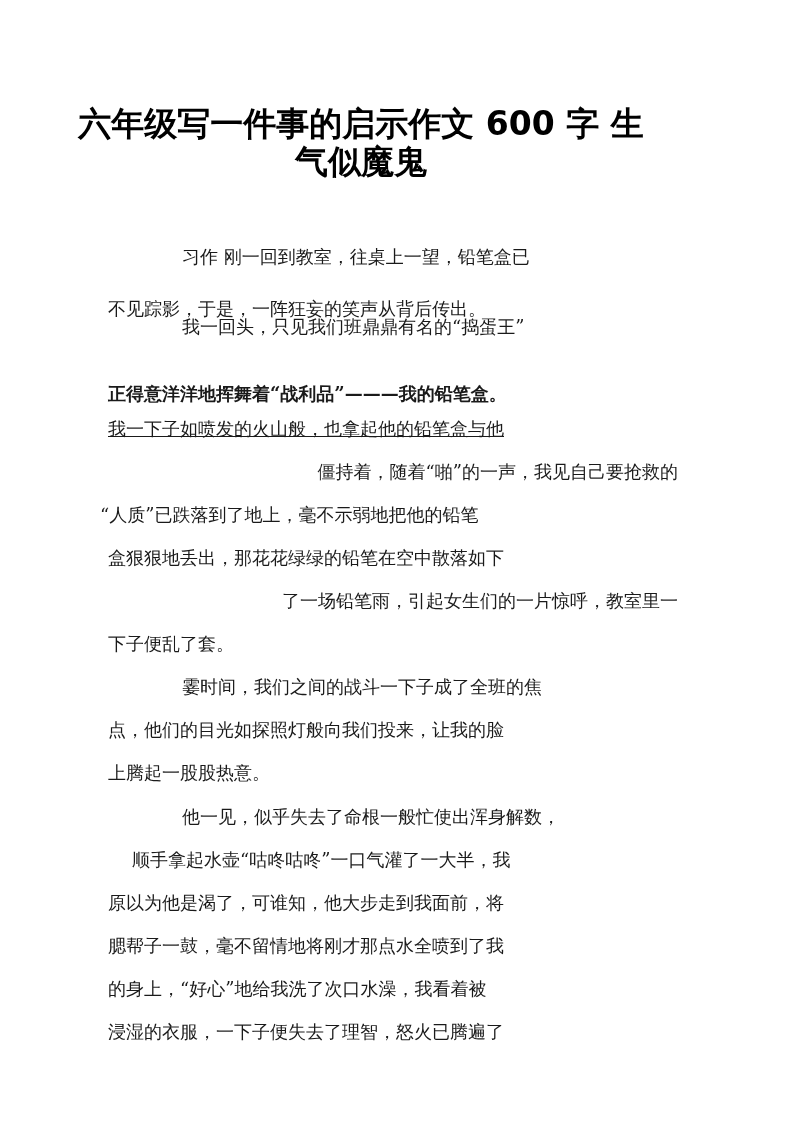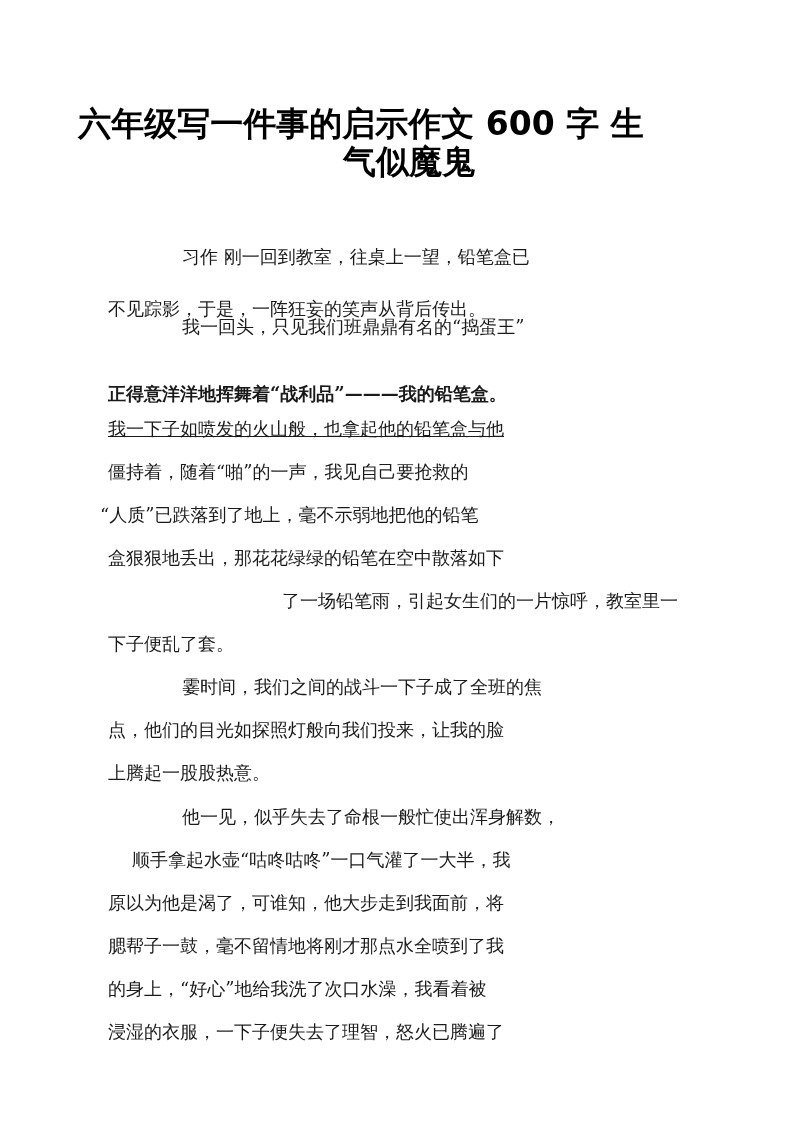--- a/index.html
+++ b/index.html
@@ -10,29 +10,29 @@
            font-weight: bold; font-size: 33px; line-height: 40px; color: #000; letter-spacing: 0px; }
   .line { position: absolute; left: 108px; width: 570px; font-size: 18px;
           line-height: 30px; white-space: nowrap; color: #1a1a1a; }
   .indent { left: 182px; }
 </style>
 </head>
 <body>
 
 <div>
   <div class="title" style="top:104px;">六年级写一件事的启示作文 600 字  生</div>
-  <div class="title" style="top:142px;padding-left:48px;">气似魔鬼</div>
+  <div class="title" style="top:142px;">气似魔鬼</div>
 
   <div>
     <div class="line indent" style="top:242px;">习作    刚一回到教室，往桌上一望，铅笔盒已</div>
     <div class="line" style="top:294px;">不见踪影，于是，一阵狂妄的笑声从背后传出。</div>
     <div class="line indent" style="top:312px;">我一回头，只见我们班鼎鼎有名的“捣蛋王”</div>
     <div class="line" style="top:379px;font-weight:bold;">正得意洋洋地挥舞着“战利品”———我的铅笔盒。</div>
     <div class="line" style="top:414px;text-decoration:underline;">我一下子如喷发的火山般，也拿起他的铅笔盒与他</div>
-    <div class="line" style="top:457px;">僵持着，随着“啪”的一声，我见自己要抢救的</div>
+    <div class="line" style="top:457px;text-align:right;">僵持着，随着“啪”的一声，我见自己要抢救的</div>
     <div class="line" style="top:500px; left:100px;">“人质”已跌落到了地上，毫不示弱地把他的铅笔</div>
     <div class="line" style="top:543px;">盒狠狠地丢出，那花花绿绿的铅笔在空中散落如下</div>
     <div class="line" style="top:586px;text-align:right;">了一场铅笔雨，引起女生们的一片惊呼，教室里一</div>
     <div class="line" style="top:629px;">下子便乱了套。</div>
     <div class="line indent" style="top:672px;">霎时间，我们之间的战斗一下子成了全班的焦</div>
     <div class="line" style="top:715px;">点，他们的目光如探照灯般向我们投来，让我的脸</div>
     <div class="line" style="top:758px;">上腾起一股股热意。</div>
     <div class="line indent" style="top:802px;">他一见，似乎失去了命根一般忙使出浑身解数，</div>
     <div class="line" style="top:845px;margin-left:24px;">顺手拿起水壶“咕咚咕咚”一口气灌了一大半，我</div>
     <div class="line" style="top:888px;">原以为他是渴了，可谁知，他大步走到我面前，将</div>

